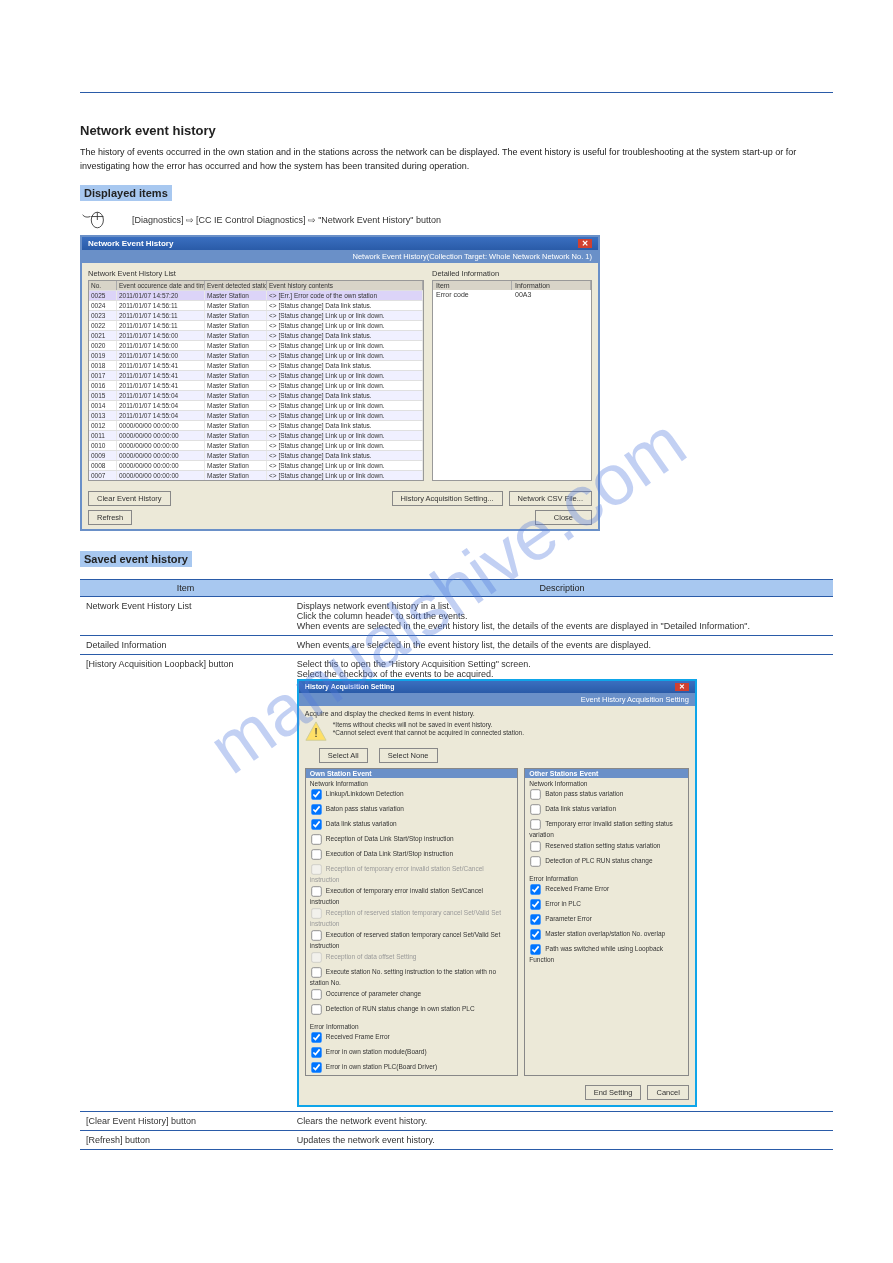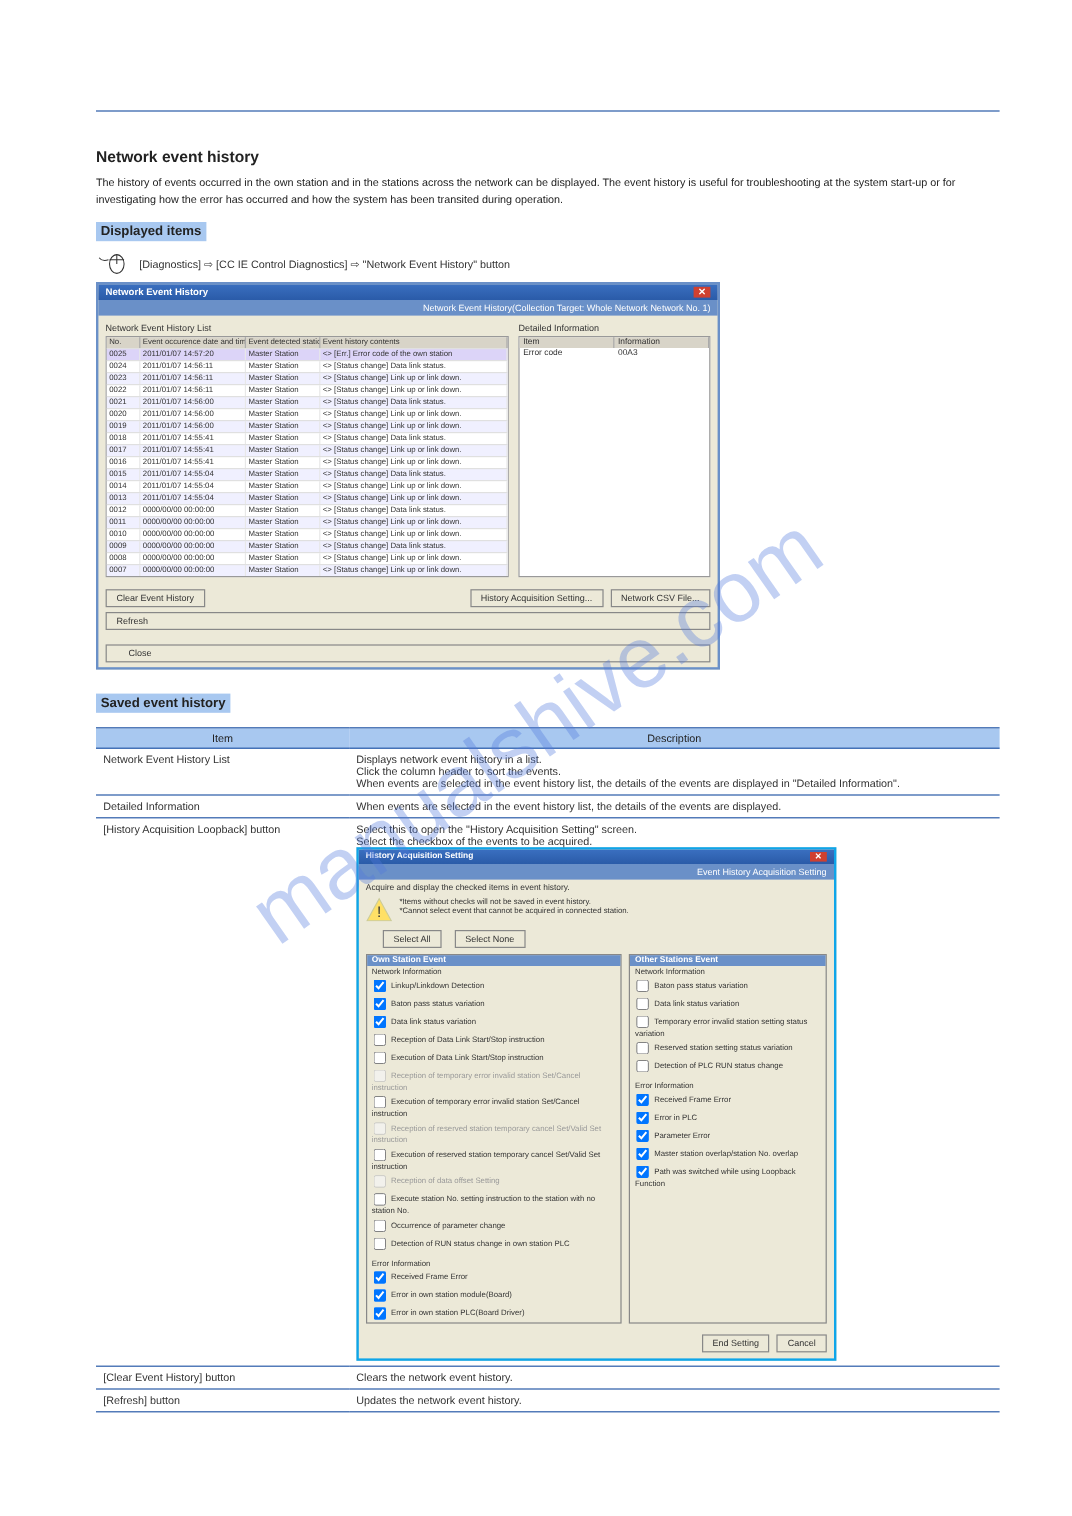--- a/index.html
+++ b/index.html
@@ -65,21 +65,21 @@
 
 <div class="page">
   <div class="watermark">manualshive.com</div>
 
   <hr class="thin">
 
   <h2>Network event history</h2>
   <p>The history of events occurred in the own station and in the stations across the network can be displayed. The event history is useful for troubleshooting at the system start-up or for investigating how the error has occurred and how the system has been transited during operation.</p>
 
   <h3>Displayed items</h3>
-  <div style="display:flex;align-items:center;gap:6px;margin:4px 0;">
+  <div style="display:flex;align-items:center;gap:22px;margin:4px 0;">
     <span class="mouse-icon">
       <svg viewBox="0 0 30 20">
           <ellipse cx="20" cy="10" rx="7" ry="9" fill="none" stroke="#333" stroke-width="1"></ellipse>
           <line x1="20" y1="1" x2="20" y2="10" stroke="#333"></line>
           <line x1="13" y1="6" x2="27" y2="6" stroke="#333"></line>
           <path d="M3 4 Q 6 8 12 6" fill="none" stroke="#333"></path>
         </svg>
     </span>
     <span class="menubar">[Diagnostics] ⇨ [CC IE Control Diagnostics] ⇨ "Network Event History" button</span>
   </div>
@@ -232,21 +232,21 @@
           </div>
         </div>
       </div>
     </div>
     <div class="dlg-buttons">
       <span class="btn">Clear Event History</span>
       <span style="flex:1"></span>
       <span class="btn">History Acquisition Setting...</span>
       <span class="btn">Network CSV File...</span>
     </div>
-    <div class="dlg-buttons" style="padding-top:0;flex-direction:column;">
+    <div class="dlg-buttons" style="padding-top:0;">
       <span class="btn">Refresh</span>
       <span style="flex:1"></span>
       <span class="btn" style="padding:2px 18px;">Close</span>
     </div>
   </div>
 
   <h3>Saved event history</h3>
 
   <table class="desc-table">
     <thead>

